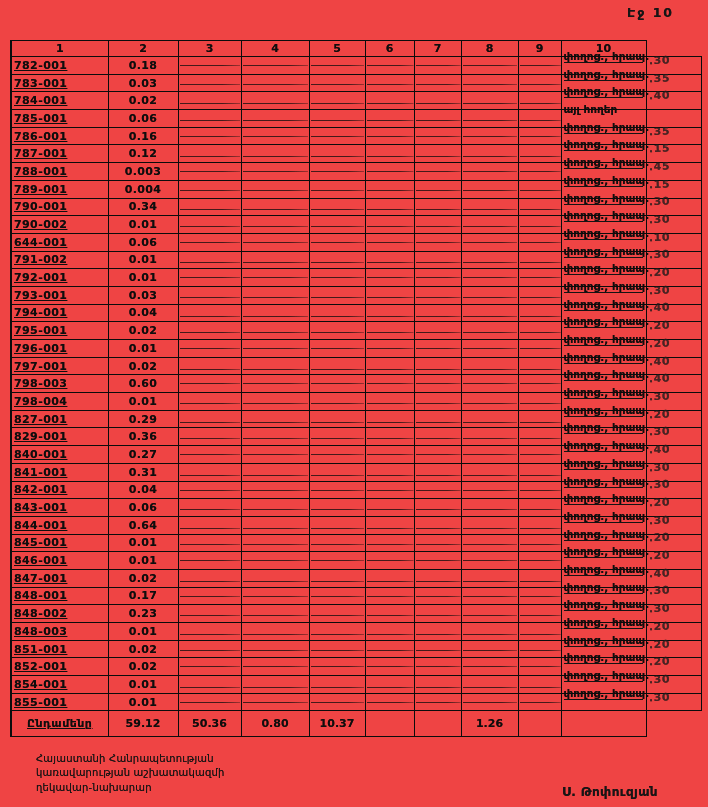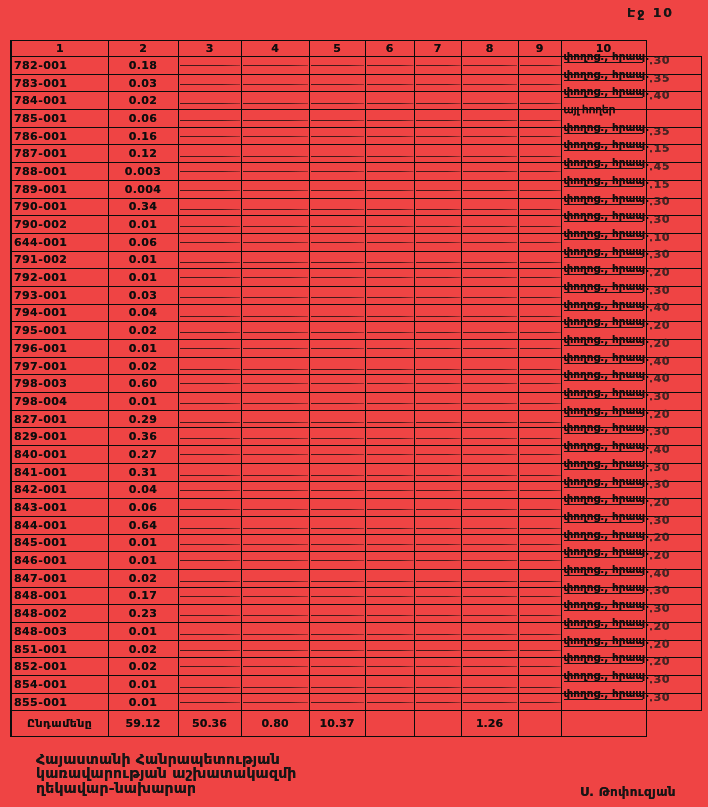--- a/index.html
+++ b/index.html
@@ -22,21 +22,21 @@
     border:1.5px solid #151515;
     font-size:11px;font-weight:700;
     padding:0 2px;vertical-align:middle;
     text-shadow:0 0 .3px rgba(0,0,0,.55);
     overflow:visible;
   }
   thead tr{height:16px;}
   tbody tr{height:17.7px;}
   tfoot tr{height:26px;}
   thead td{font-size:11.5px;text-align:center;border-top-width:2.5px;}
-  td.c1{padding-left:5px;letter-spacing:.4px;}
+  td.c1{padding-left:5px;letter-spacing:.4px;text-decoration:underline;}
   tbody td:first-child, thead td:first-child, tfoot td:first-child{border-left-width:2.5px;}
   td.c2{text-align:center;letter-spacing:.3px;}
   td.c10{border-right-width:2.5px;position:relative;}
   tfoot td{border-bottom-width:2.6px;text-align:center;}
   tfoot td.c1{letter-spacing:.5px;}
 
   
   tbody td.mid{
     background-image:linear-gradient(to right,rgba(20,20,20,.75) 0 70%,rgba(20,20,20,.35));
     background-repeat:no-repeat;background-size:97% 1.1px;background-position:1px 62%;
@@ -44,37 +44,37 @@
   tbody tr:nth-child(odd) td.mid{background-position:1px 52%;}
   tbody tr:nth-child(3n) td.mid{background-position:1px 70%;}
 
   
   .use-lbl{
     position:absolute;left:2px;top:-7px;
     display:inline-block;width:79px;
     font-size:10.5px;font-weight:700;white-space:nowrap;
     border-bottom:1.3px solid #1b1b1b;padding-bottom:0px;
   }
-  tbody tr:nth-child(4) .use-lbl{border-bottom:none;font-family:Liberation Serif, serif;}
+  tbody tr:nth-child(4) .use-lbl{border-bottom:none;}
 
   
   td.mark-td, thead td.mark-td, tfoot td.mark-td{border:none;background:none;}
   td.mark-td{font-size:8px;color:#242424;padding-left:11px;vertical-align:top;text-align:left;}
   td.mark-td .mk{
     display:inline-block;transform:translateY(-5px) rotate(-2deg) scaleY(.95);
     opacity:.8;letter-spacing:.5px;font-weight:700;
   }
 
   .footer{position:absolute;left:0;top:752px;width:708px;height:55px;filter:blur(0.2px);}
   .footer-line{
-    margin-left:36px;font-size:14px;font-weight:700;line-height:14.4px;
+    margin-left:36px;font-size:10px;font-weight:400;line-height:14.4px;
     text-shadow:0 0 .4px rgba(0,0,0,.7);letter-spacing:.2px;
   }
   .signature{
-    position:absolute;left:580px;top:33px;
+    position:absolute;left:562px;top:33px;
     font-size:12px;font-weight:700;letter-spacing:.4px;
     text-shadow:0 0 .4px rgba(0,0,0,.7);
   }
 </style>
 </head>
 <body>
 
 <div class="sheet">
 
   <div class="page-num">Էջ 10</div>

